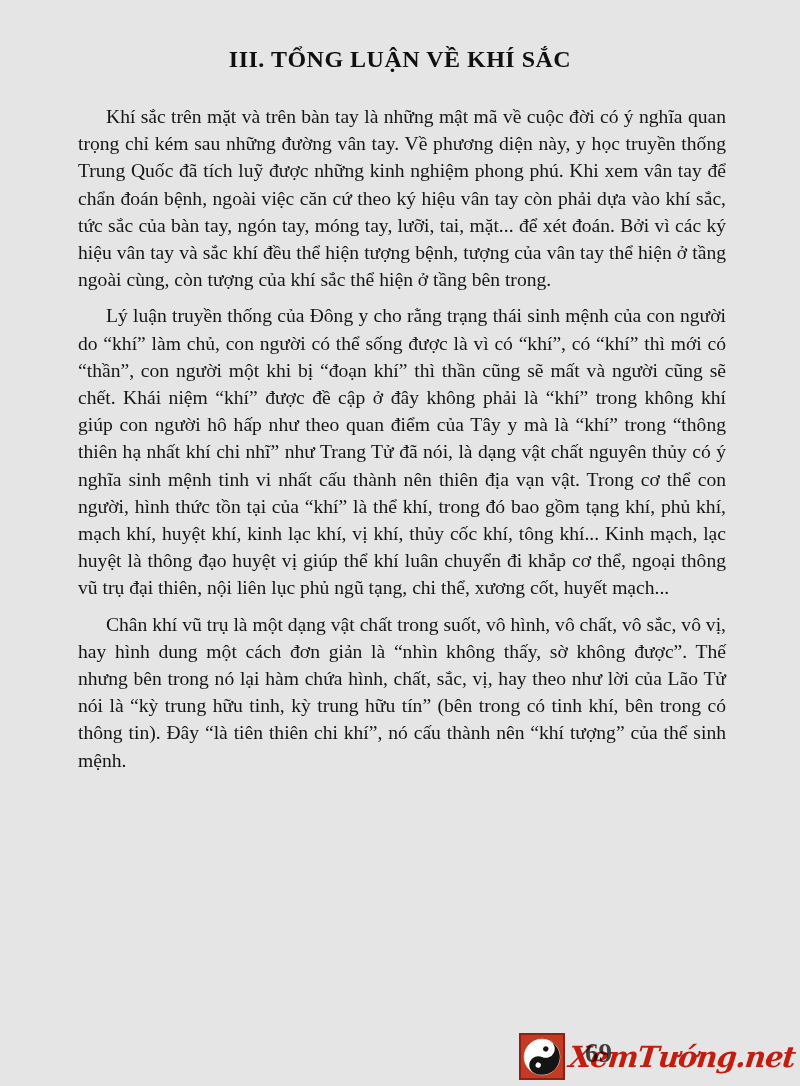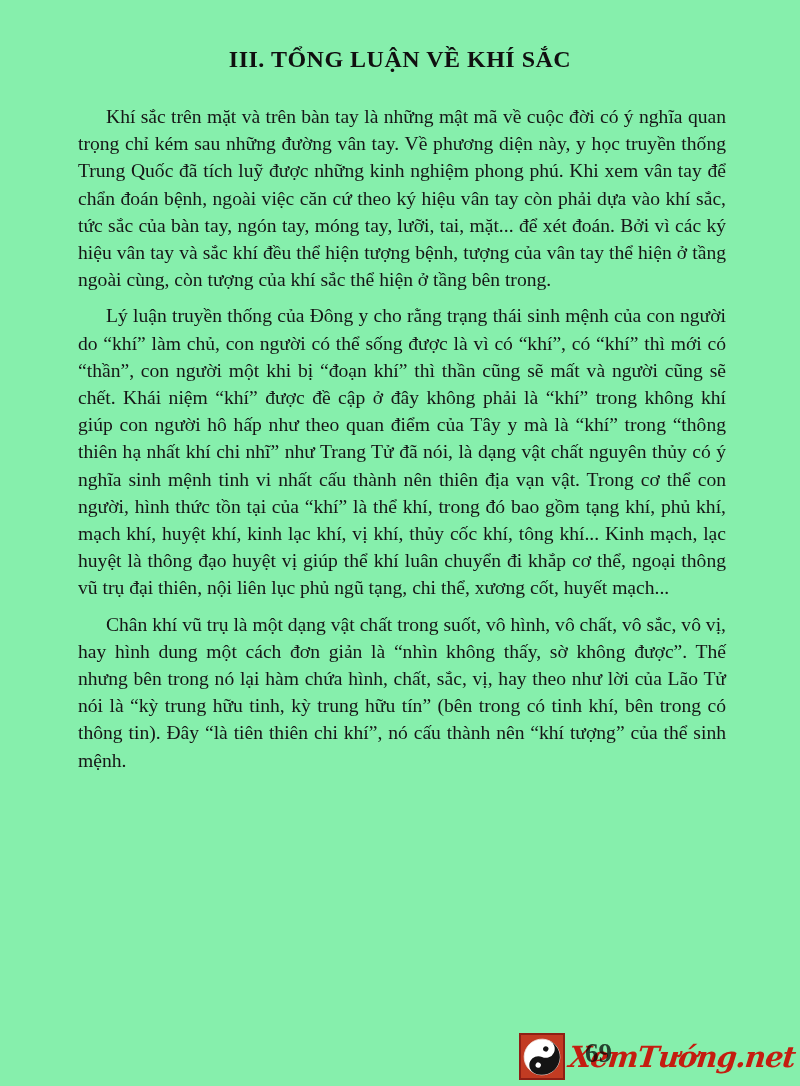--- a/index.html
+++ b/index.html
@@ -4,21 +4,21 @@
 <style>
   html, body {
     margin: 0;
     padding: 0;
     background: #ffffff;
   }
   .page {
     position: relative;
     width: 800px;
     height: 1086px;
-    background: #86efac;
+    background: #e5e5e5;
     overflow: hidden;
     font-family: "Liberation Serif", "DejaVu Serif", serif;
     color: #161616;
   }
   .title {
     margin: 46px 0 0 0;
     text-align: center;
     font-size: 24px;
     font-weight: 700;
     letter-spacing: 0.5px;

